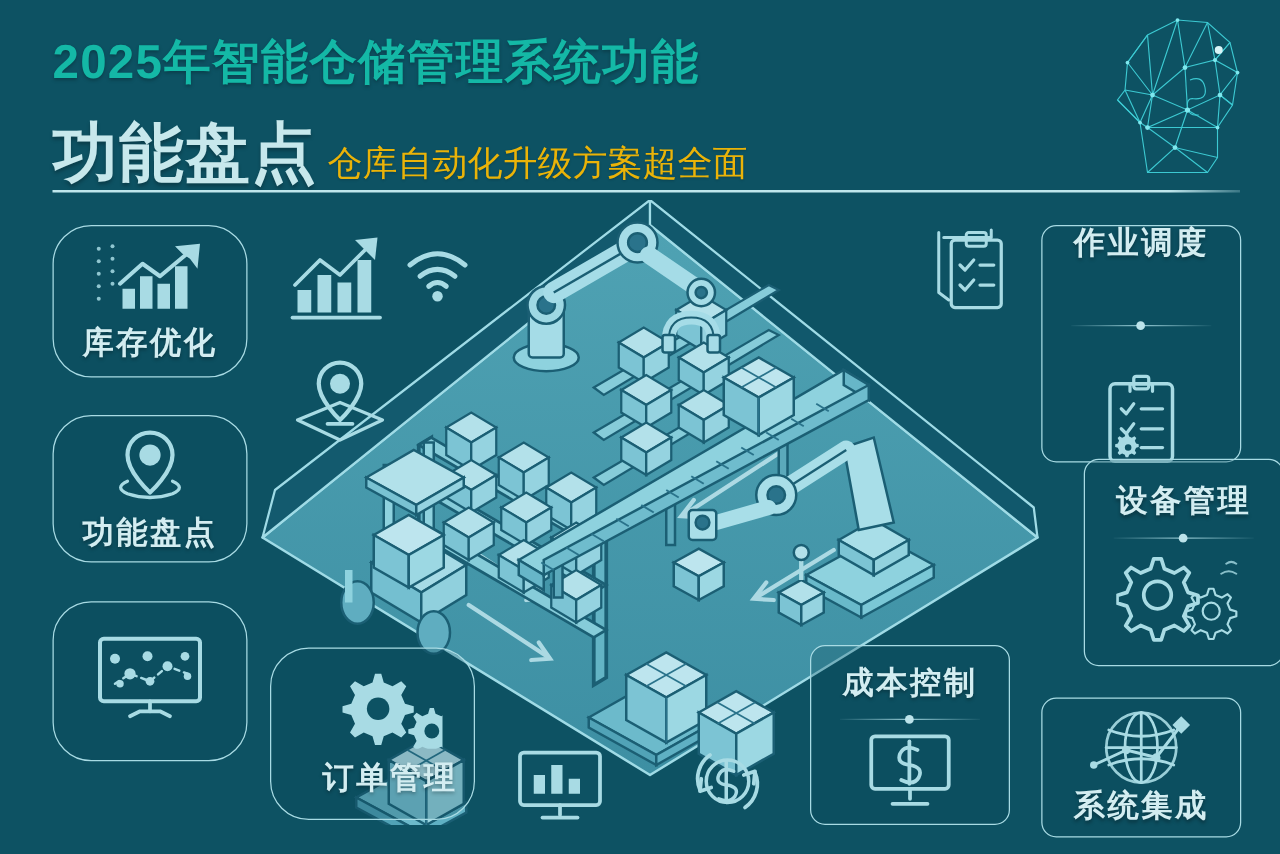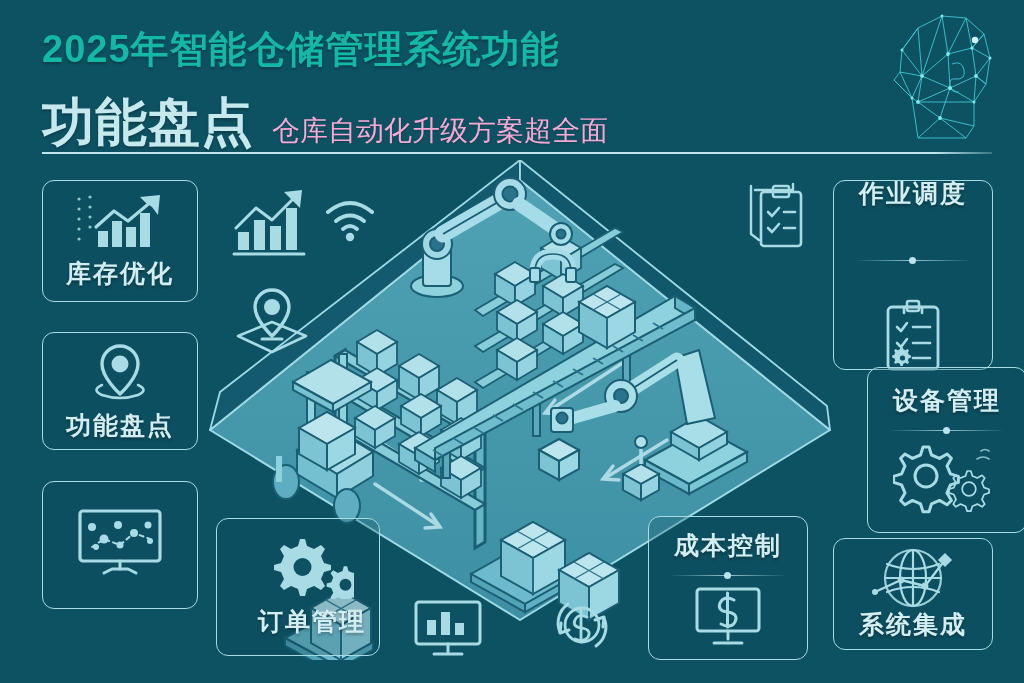--- a/index.html
+++ b/index.html
@@ -26,22 +26,22 @@
   .title-line2-wrap {
     position: absolute; left: 42px; top: 88px;
     display: flex; align-items: baseline; white-space: nowrap;
   }
   .title-line2 {
     font-size: 52px; font-weight: bold; color: #c7e8ec;
     letter-spacing: 1px;
     text-shadow: 0 2px 3px rgba(0,0,0,0.25);
   }
   .subtitle {
-    font-size: 28px; font-weight: normal; color: #f9a8d4;
-    margin-left: 18px; letter-spacing: 0px;
+    font-size: 28px; font-weight: normal; color: #eab308;
+    margin-left: 8px; letter-spacing: 0px;
     text-shadow: 0 1px 2px rgba(0,0,0,0.2);
   }
   .header-rule {
     position: absolute; left: 42px; top: 152px;
     width: 950px; height: 2px;
     background: linear-gradient(to right, #bfe6ec, #bfe6ec 94%, rgba(191,230,236,0.25));
   }
   .ai-head { position: absolute; right: 16px; top: 2px; width: 130px; height: 150px; }
 
   
@@ -57,21 +57,21 @@
     align-items: center; justify-content: center;
   }
   .card-label {
     font-size: 25px; font-weight: bold; color: #d3edf1;
     letter-spacing: 2px; white-space: nowrap;
     text-shadow: 0 2px 3px rgba(0,0,0,0.3);
   }
   .card-icon { display: flex; align-items: center; justify-content: center; }
 
   
-  .card.left { width: 156px; }
+  .card.left { width: 156px; border-radius: 31px; }
   .card.left .card-icon { margin-bottom: 6px; }
 
   
   .card.right { width: 160px; }
   .divider {
     width: 112px; height: 9px; margin: 9px 0 6px 0;
     position: relative;
   }
   .divider::before {
     content: ""; position: absolute; left: 0; top: 4px; width: 112px; height: 1px;
@@ -621,21 +621,21 @@
           <circle cx="29" cy="29" r="11"></circle>
         </g>
         <g class="stroke-thin" style="stroke-width:1.6" opacity="0.8">
           <path d="M84 18 q6 -4 12 0"></path>
           <path d="M88 10 q4 -3 8 0"></path>
         </g>
       </svg>
     </div>
   </div>
 
-  <div class="card right" style="left:833px; top:538px; height:112px;">
+  <div class="card right" style="left:833px; top:558px; height:112px;">
     <div class="card-icon">
       <svg width="104" height="60" viewBox="0 0 104 60">
         <g class="stroke-thin" style="stroke-width:2.2">
           <path d="M52 2 a28 28 0 0 1 28 28 a28 28 0 0 1 -28 28 a28 28 0 0 1 -28 -28 a28 28 0 0 1 28 -28 z" opacity="0.9"></path>
           <ellipse cx="52" cy="30" rx="13" ry="28"></ellipse>
           <line x1="52" y1="2" x2="52" y2="58"></line>
           <path d="M26 16 q26 10 52 0"></path>
           <line x1="24" y1="30" x2="80" y2="30"></line>
           <path d="M26 44 q26 -10 52 0"></path>
         </g>

